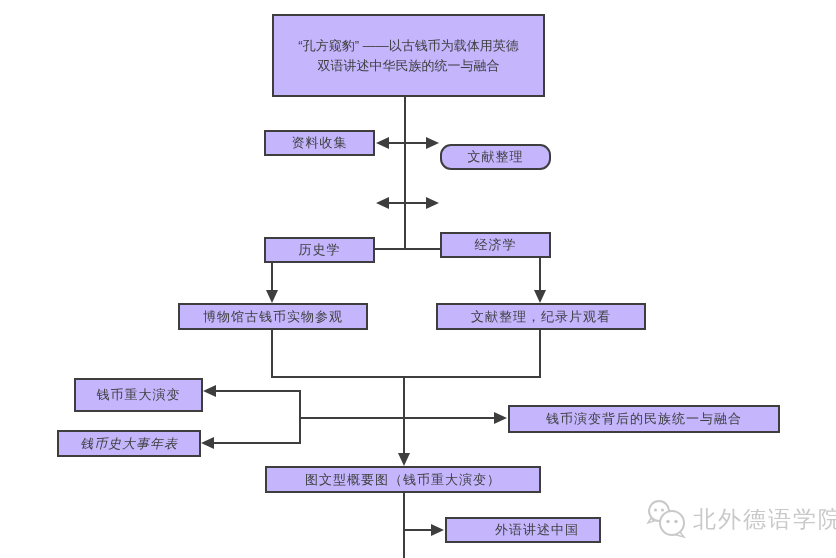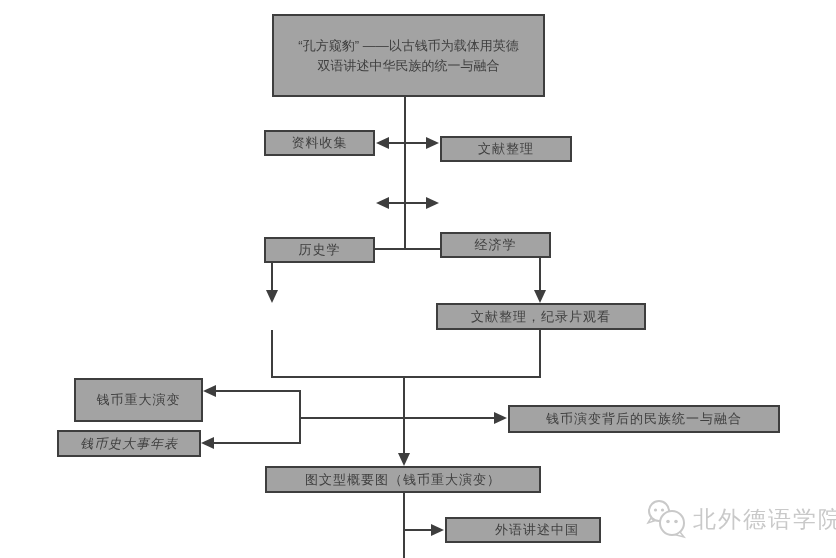--- a/index.html
+++ b/index.html
@@ -9,21 +9,21 @@
     height: 558px;
     background: #ffffff;
     overflow: hidden;
     font-family: "Liberation Sans", "DejaVu Sans", sans-serif;
     color: #3f3f3f;
   }
   .node {
     position: absolute;
     box-sizing: border-box;
     border: 2px solid #3e3e3e;
-    background: #a3a3a3;
+    background: #c4b5fd;
     display: flex;
     align-items: center;
     justify-content: center;
     text-align: center;
     font-size: 13px;
     color: #3f3f3f;
     letter-spacing: 1px;
     z-index: 2;
   }
   .node.root { flex-direction: column; line-height: 20px; letter-spacing: 0; }
@@ -54,27 +54,28 @@
 <body>
 
 <div id="canvas">
 
   <div class="node root" style="left:272px; top:14px; width:273px; height:83px;">
     <span>“孔方窥豹” ——以古钱币为载体用英德</span>
     <span>双语讲述中华民族的统一与融合</span>
   </div>
 
   <div class="node" style="left:264px; top:130px; width:111px; height:26px;">资料收集</div>
-  <div class="node" style="left:440px; top:136px; width:132px; height:26px;">文献整理</div>
+  <div class="node" style="left:440px; top:144px; width:111px; height:26px;border-radius:11px;">文献整理</div>
   <div class="node" style="left:264px; top:190px; width:111px; height:26px;margin-top:47px;">历史学</div>
   <div class="node" style="left:440px; top:190px; width:111px; height:26px;margin-top:42px;">经济学</div>
 
+  <div class="node" style="left:178px; top:303px; width:190px; height:27px;">博物馆古钱币实物参观</div>
   <div class="node" style="left:436px; top:303px; width:210px; height:27px;">文献整理，纪录片观看</div>
 
-  <div class="node" style="left:74px; top:378px; width:129px; height:44px;">钱币重大演变</div>
+  <div class="node" style="left:74px; top:378px; width:129px; height:34px;">钱币重大演变</div>
   <div class="node" style="left:57px; top:430px; width:144px; height:27px;font-style:italic;">钱币史大事年表</div>
   <div class="node" style="left:508px; top:405px; width:272px; height:28px;">钱币演变背后的民族统一与融合</div>
 
   <div class="node" style="left:265px; top:466px; width:276px; height:27px;">图文型概要图（钱币重大演变）</div>
   <div class="node" style="left:445px; top:517px; width:156px; height:26px;padding-left:28px;">外语讲述中国</div>
 
   <div class="vline" style="left:404px; top:96px; height:154px;"></div>
 
   <div class="hline" style="left:388px; top:142px; width:39px;"></div>
   <div class="arrow left" style="left:376px; top:137px;"></div>

